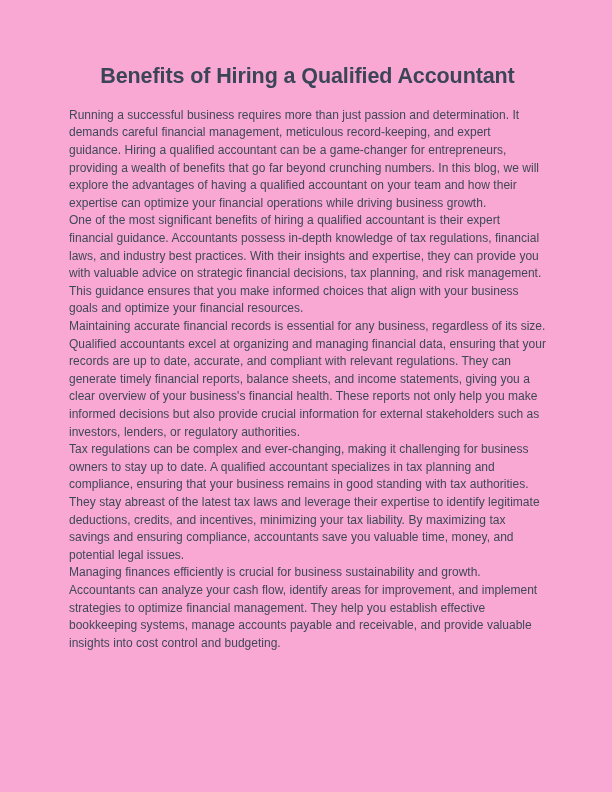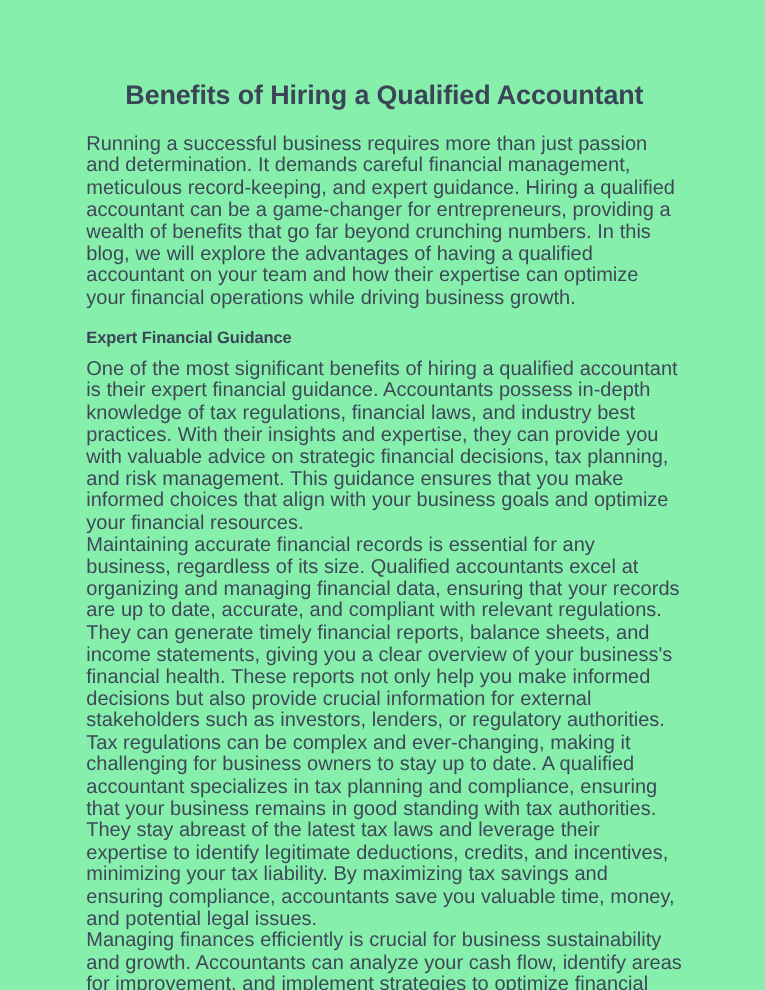--- a/index.html
+++ b/index.html
@@ -4,21 +4,21 @@
 <style>
   html, body {
     margin: 0;
     padding: 0;
     background: #ffffff;
   }
   .page {
     position: relative;
     width: 612px;
     height: 792px;
-    background: #86efac;
+    background: #f9a8d4;
     overflow: hidden;
     font-family: "Liberation Sans", sans-serif;
     -webkit-font-smoothing: antialiased;
   }
   .content {
     position: absolute;
     left: 69px;
     top: 63px;
     width: 477px;
   }
@@ -35,21 +35,21 @@
     font-size: 13.2px;
     font-weight: bold;
     color: #3c4557;
     line-height: 1.3;
     letter-spacing: -0.05px;
     margin: 0;
     padding-top: 11px;
     padding-bottom: 9px;
   }
   .para {
-    font-size: 16px;
+    font-size: 12px;
     font-weight: normal;
     color: #3f4858;
     line-height: 17.6px;
     letter-spacing: 0.01px;
     text-align: left;
     margin: 0;
     word-spacing: 0.1px;
   }
   .para + .section-heading {
     padding-top: 13px;
@@ -61,21 +61,20 @@
 </head>
 <body>
 
 <div class="page">
   <div class="content">
 
     <h1 class="doc-title">Benefits of Hiring a Qualified Accountant</h1>
 
     <p class="para intro">Running a successful business requires more than just passion and determination. It demands careful financial management, meticulous record-keeping, and expert guidance. Hiring a qualified accountant can be a game-changer for entrepreneurs, providing a wealth of benefits that go far beyond crunching numbers. In this blog, we will explore the advantages of having a qualified accountant on your team and how their expertise can optimize your financial operations while driving business growth.</p>
 
-    <h2 class="section-heading">Expert Financial Guidance</h2>
     <p class="para">One of the most significant benefits of hiring a qualified accountant is their expert financial guidance. Accountants possess in-depth knowledge of tax regulations, financial laws, and industry best practices. With their insights and expertise, they can provide you with valuable advice on strategic financial decisions, tax planning, and risk management. This guidance ensures that you make informed choices that align with your business goals and optimize your financial resources.</p>
 
     <p class="para">Maintaining accurate financial records is essential for any business, regardless of its size. Qualified accountants excel at organizing and managing financial data, ensuring that your records are up to date, accurate, and compliant with relevant regulations. They can generate timely financial reports, balance sheets, and income statements, giving you a clear overview of your business's financial health. These reports not only help you make informed decisions but also provide crucial information for external stakeholders such as investors, lenders, or regulatory authorities.</p>
 
     <p class="para">Tax regulations can be complex and ever-changing, making it challenging for business owners to stay up to date. A qualified accountant specializes in tax planning and compliance, ensuring that your business remains in good standing with tax authorities. They stay abreast of the latest tax laws and leverage their expertise to identify legitimate deductions, credits, and incentives, minimizing your tax liability. By maximizing tax savings and ensuring compliance, accountants save you valuable time, money, and potential legal issues.</p>
 
     <p class="para">Managing finances efficiently is crucial for business sustainability and growth. Accountants can analyze your cash flow, identify areas for improvement, and implement strategies to optimize financial management. They help you establish effective bookkeeping systems, manage accounts payable and receivable, and provide valuable insights into cost control and budgeting.</p>
 
   </div>
 </div>

